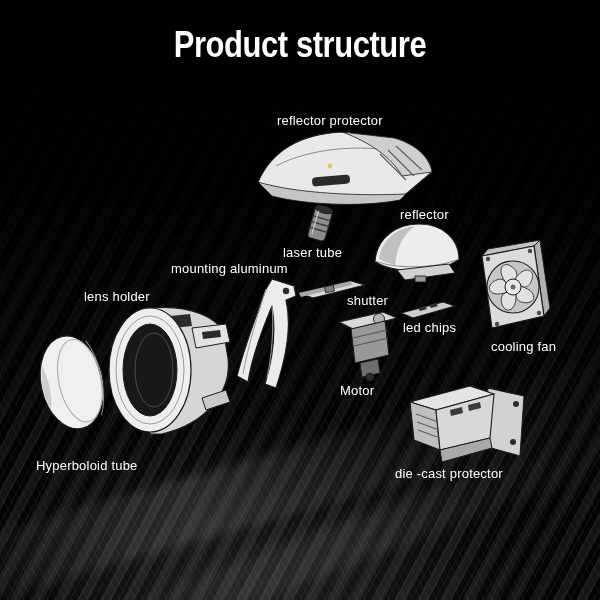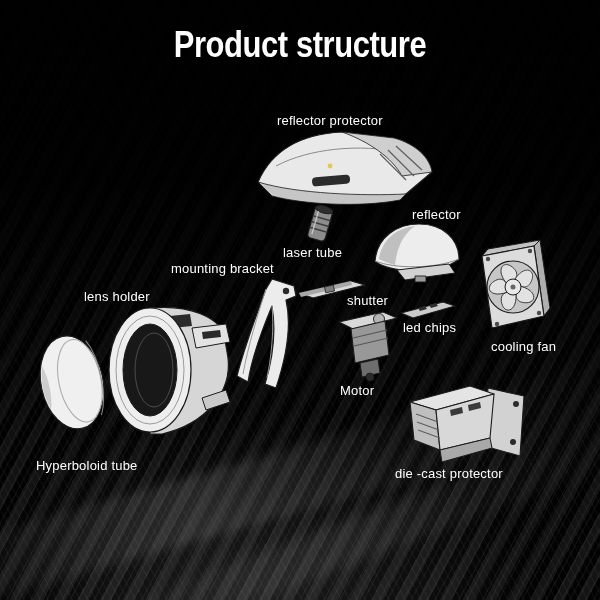--- a/index.html
+++ b/index.html
@@ -91,21 +91,21 @@
 
   <figure class="part" style="left:365px;top:219px;width:100px;height:66px">
     <svg viewBox="0 0 100 66" fill="none" stroke-linejoin="round">
       <path d="M10,42 C12,18 32,5 54,5 C78,5 94,20 94,40 C82,50 60,54 42,52 C26,50 15,47 10,42 Z" fill="#ededed" stroke="#1c1c1c" stroke-width="1.2"></path>
       <path d="M14,40 C17,20 32,9 50,7 C40,14 32,26 30,46 C23,44 18,42 14,40 Z" fill="#c0c0c0"></path>
       <path d="M10,42 C30,50 70,50 94,40" stroke="#8a8a8a" stroke-width="1"></path>
       <path d="M32,51 L84,45 L90,54 L40,61 Z" fill="#d2d2d2" stroke="#1c1c1c" stroke-width="1"></path>
       <rect x="50" y="57" width="11" height="6" fill="#9a9a9a" stroke="#1c1c1c" stroke-width="0.9"></rect>
     </svg>
   </figure>
-  <span class="lbl" style="left:412px;top:208px">reflector</span>
+  <span class="lbl" style="left:400px;top:208px">reflector</span>
 
   <figure class="part" style="left:475px;top:236px;width:76px;height:96px">
     <svg viewBox="0 0 76 96" fill="none" stroke-linejoin="round">
       <path d="M7,20 L13,13 L65,4 L59,10 Z" fill="#c2c2c2" stroke="#1c1c1c" stroke-width="1"></path>
       <path d="M59,10 L65,4 L75,72 L69,80 Z" fill="#b0b0b0" stroke="#1c1c1c" stroke-width="1"></path>
       <path d="M7,20 L59,10 L69,80 L17,92 Z" fill="#dcdcdc" stroke="#1c1c1c" stroke-width="1.2"></path>
       <circle cx="38" cy="51" r="26" fill="#c6c6c6" stroke="#1c1c1c" stroke-width="1.1"></circle>
       <g fill="#e2e2e2" stroke="#3a3a3a" stroke-width="0.9">
         <path d="M40,43 C50,28 62,34 56,46 C52,54 44,52 40,43 Z"></path>
         <path d="M40,43 C50,28 62,34 56,46 C52,54 44,52 40,43 Z" transform="rotate(72 38 51)"></path>
@@ -124,21 +124,21 @@
   <span class="lbl" style="left:491px;top:340px">cooling fan</span>
 
   <figure class="part" style="left:230px;top:274px;width:78px;height:120px">
     <svg viewBox="0 0 78 120" fill="none" stroke-linejoin="round">      
         <path d="M42,5 L64,12 L66,22 L56,26 C62,52 56,84 46,114 L35,110 C43,84 46,56 42,32 C32,56 22,82 18,108 L7,102 C14,74 26,42 36,15 Z" fill="#ececec" stroke="#1c1c1c" stroke-width="1.2"></path>
       <path d="M42,32 C44,52 42,80 37,104" stroke="#9a9a9a" stroke-width="1"></path>
       <path d="M36,15 C28,40 18,72 13,100" stroke="#9a9a9a" stroke-width="1"></path>
       <circle cx="56" cy="17" r="3.2" fill="#2b2b2b"></circle>
     </svg>
   </figure>
-  <span class="lbl" style="left:171px;top:262px">mounting bracket</span>
+  <span class="lbl" style="left:171px;top:262px">mounting aluminum</span>
 
   <figure class="part" style="left:295px;top:276px;width:74px;height:26px">
     <svg viewBox="0 0 74 26" fill="none" stroke-linejoin="round">
       <path d="M4,17 L56,5 L70,9 L18,22 Z" fill="#dadada" stroke="#1c1c1c" stroke-width="1.1"></path>
       <path d="M4,17 L56,5 L57,9 L6,21 Z" fill="#a8a8a8"></path>
       <rect x="30" y="10" width="9" height="6" fill="#7c7c7c" stroke="#222222" stroke-width="0.8" transform="rotate(-12 34 13)"></rect>
     </svg>
   </figure>
   <span class="lbl" style="left:347px;top:294px">shutter</span>
 

